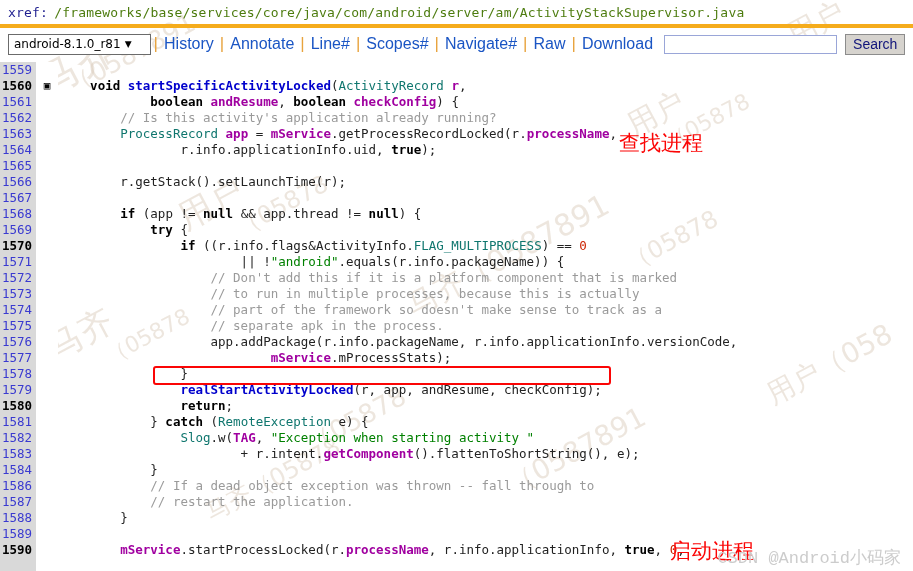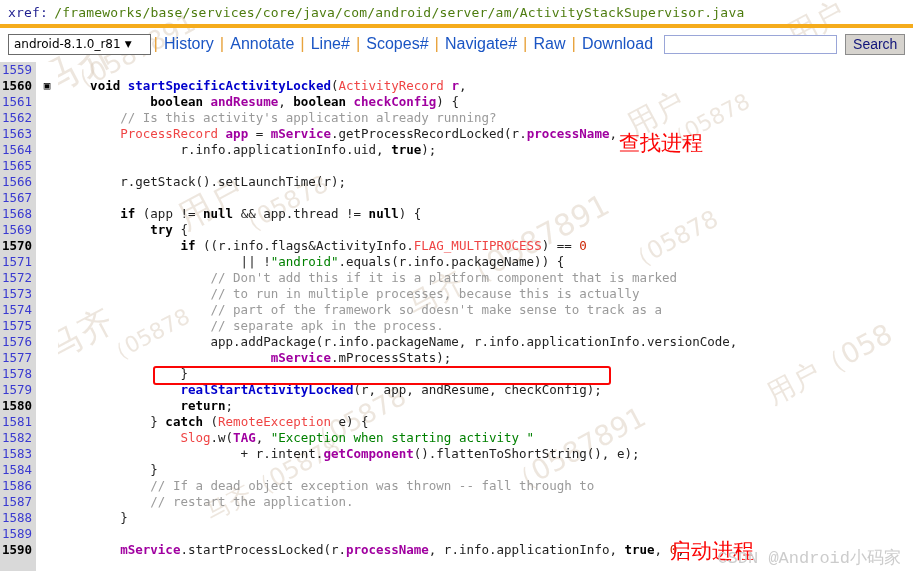--- a/index.html
+++ b/index.html
@@ -168,21 +168,21 @@
   td.src {
     white-space: pre;
     color: #000000;
     padding-left: 2px;
   }
 
   
   .kw   { color: #000000; font-weight: bold; }
   .mth  { color: #0000cc; font-weight: bold; }
   .var  { color: #a000a0; font-weight: bold; }
-  .typ  { color: #ef4444; }
+  .typ  { color: #0f766e; }
   .cmt  { color: #9a9a9a; }
   .str  { color: #008000; }
   .num  { color: #cc2200; }
   .pln  { color: #222222; }
   .lit  { color: #000000; font-weight: bold; }
 
   
   .annot {
     position: absolute;
     color: #fb0505;

